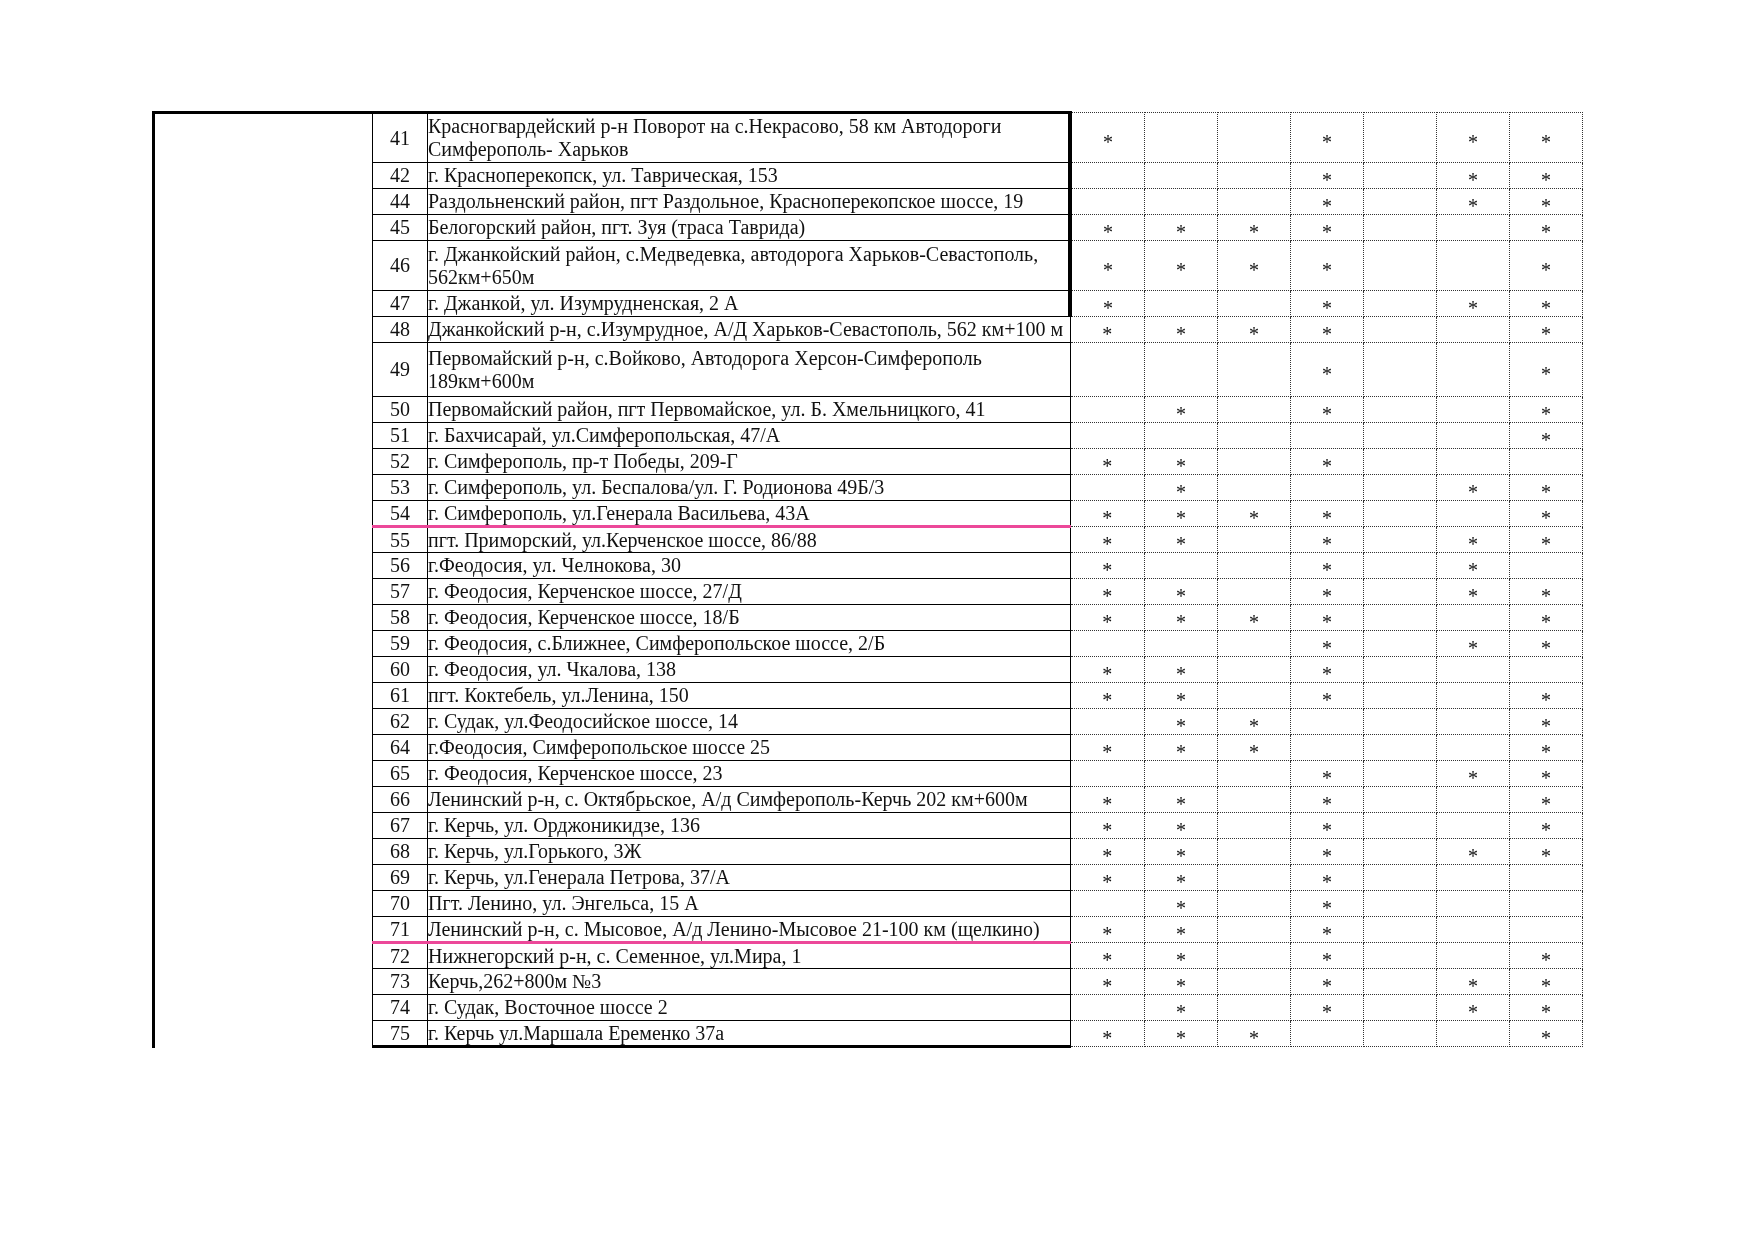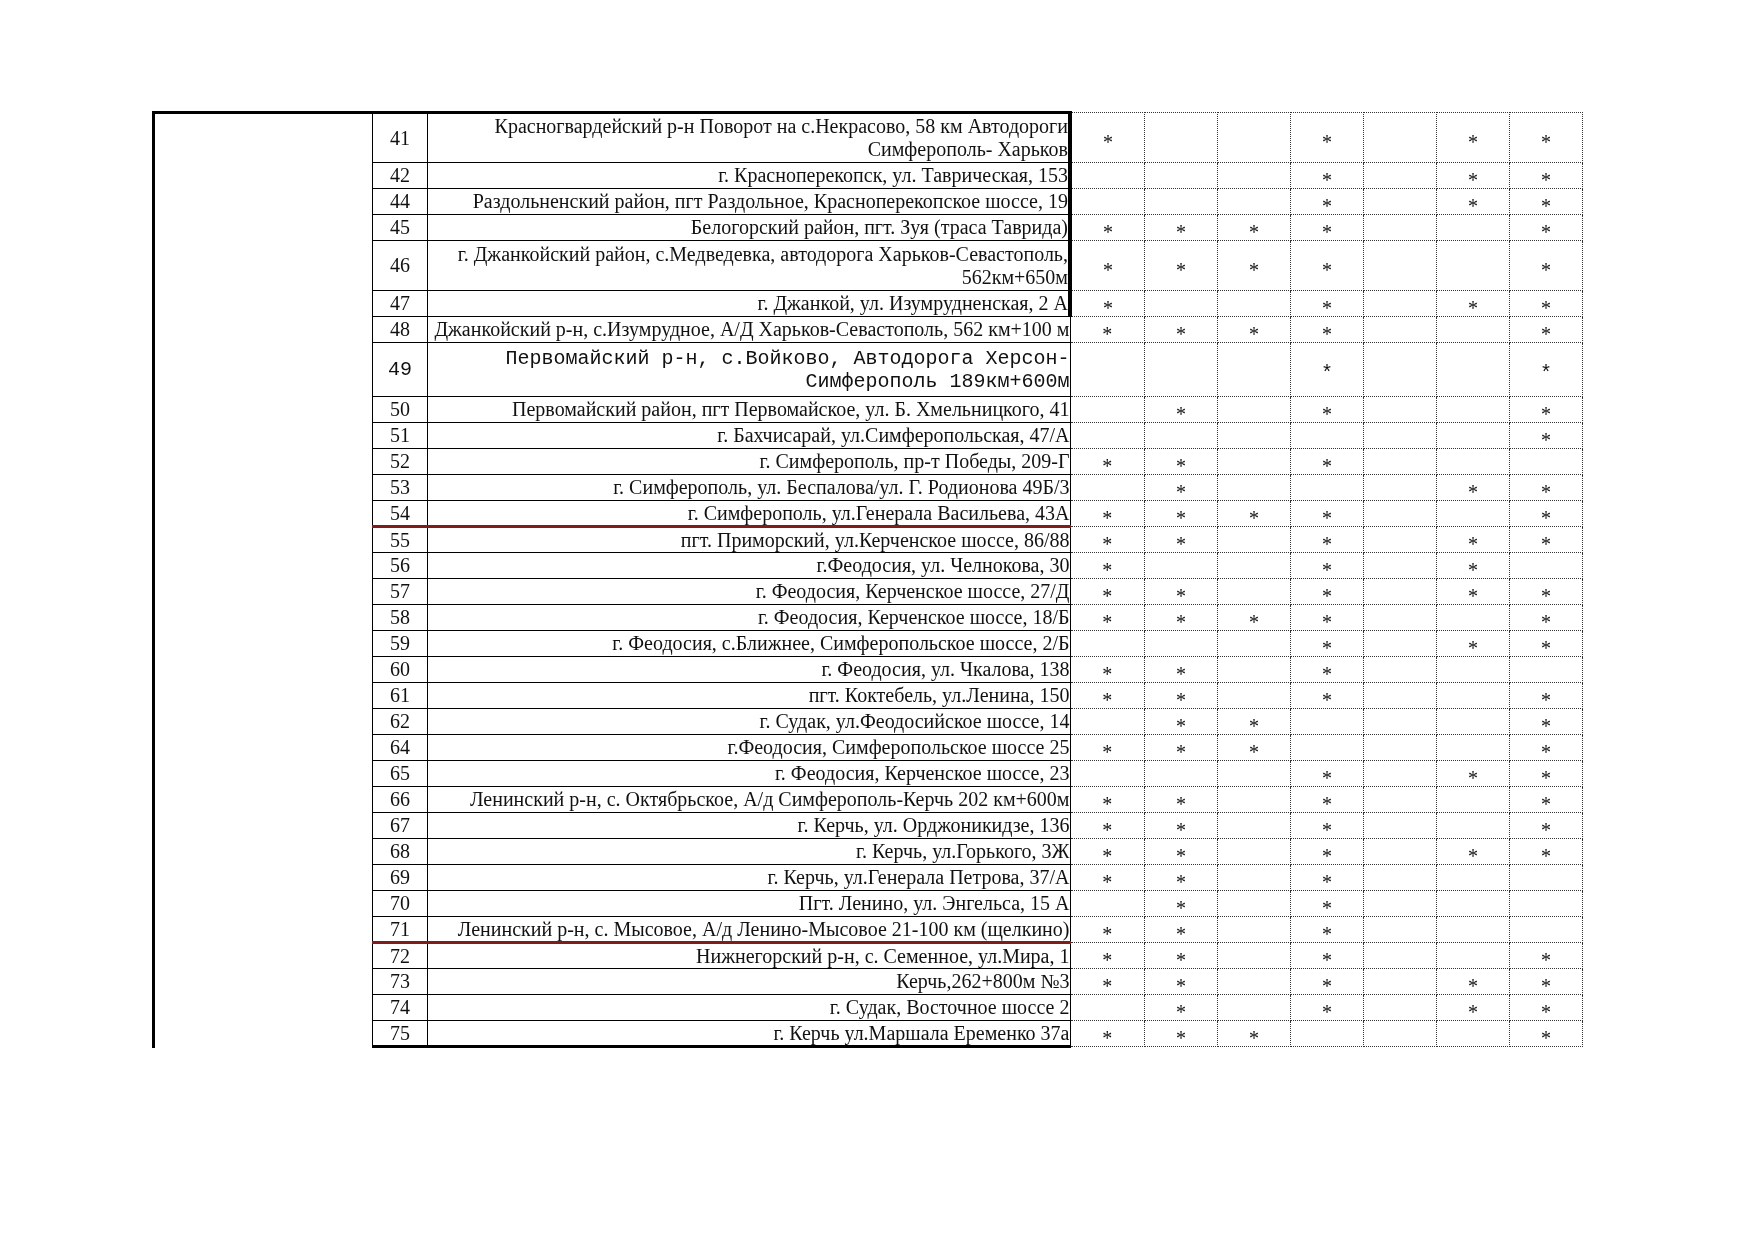--- a/index.html
+++ b/index.html
@@ -30,50 +30,50 @@
     border-collapse: collapse;
     table-layout: fixed;
   }
   table.loc td {
     padding: 0;
     vertical-align: middle;
     overflow: hidden;
   }
   tr.row { height: 26px; }
   tr.row.lines2 { height: 50px; }
-  tr.row.xtall { height: 54px; font-family: Liberation Mono, monospace; }
+  tr.row.xtall { height: 54px; }
   td.c-num {
     width: 54px;
     border: 1px solid #000;
     text-align: center;
     font-size: 20px;
   }
   td.c-addr {
     width: 640px;
     border: 1px solid #000;
     font-size: 20px;
     line-height: 23px;
     padding: 1px 4px 1px 6px;
-    text-align: right;
+    text-align: left;
   }
   td.c-addr.bold-right { border-right: 4px solid #000; }
   td.c-mark {
     width: 72px;
     border: 1px dotted #333;
     text-align: center;
     font-size: 20px;
     line-height: 12px;
   }
   td.c-mark .star { position: relative; top: 4px; }
   tr.row:first-child td.c-num,
   tr.row:first-child td.c-addr { border-top: 3px solid #000; }
   tr.row:last-child td.c-num,
   tr.row:last-child td.c-addr { border-bottom: 3px solid #000; }
   tr.row.thick-bottom td.c-num,
-  tr.row.thick-bottom td.c-addr { border-bottom: 3px solid #7f1d1d; }
+  tr.row.thick-bottom td.c-addr { border-bottom: 3px solid #ec4899; }
 </style>
 </head>
 <body>
 
 <div class="page">
   <div class="layout">
     <div class="left-cell"></div>
     <table class="loc">
       <tbody>
           <tr class="row lines2">

